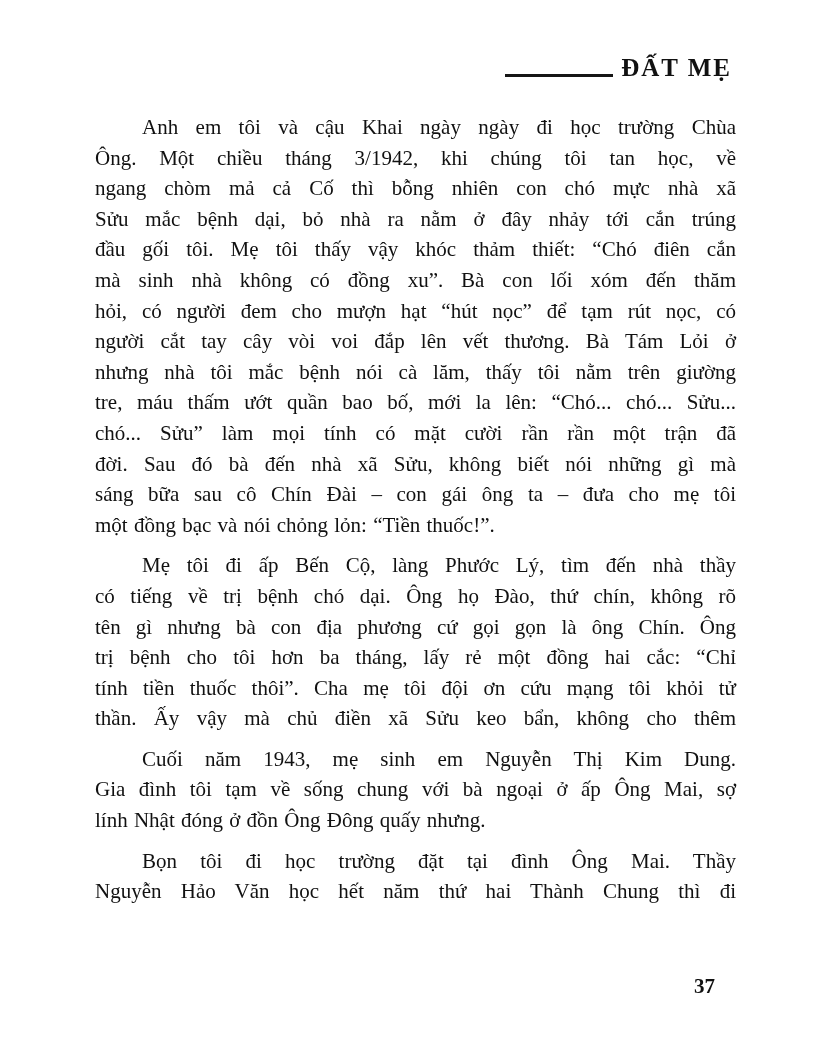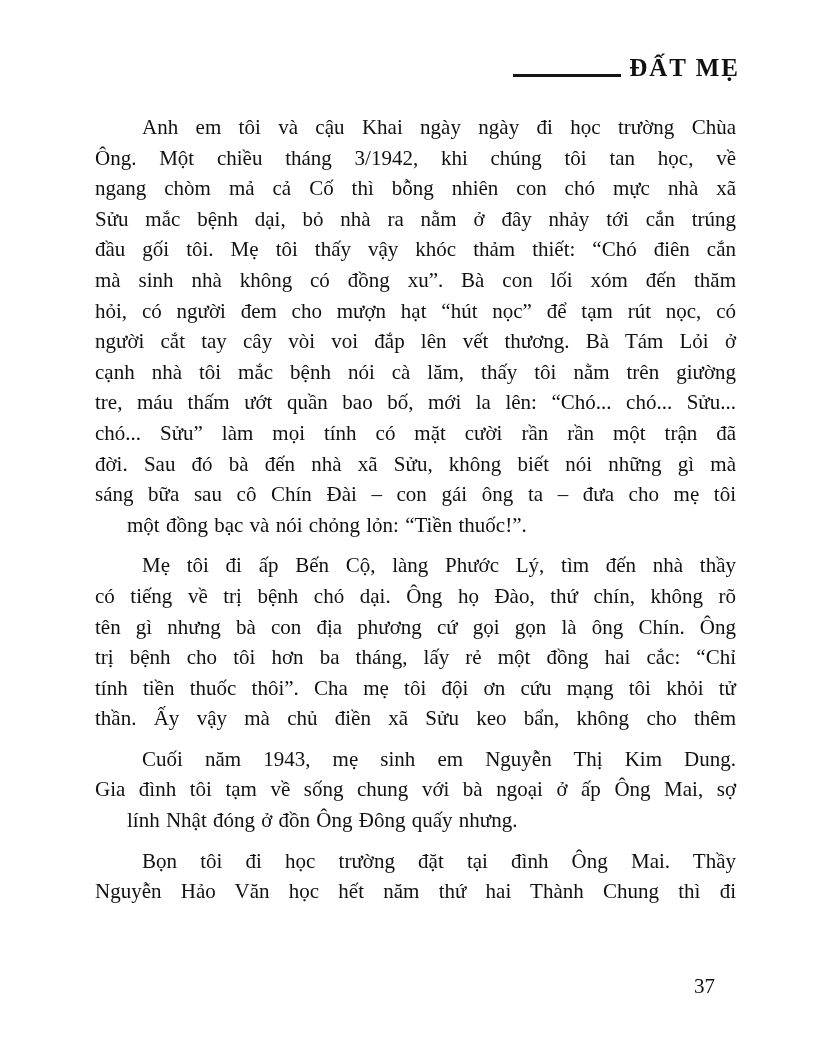--- a/index.html
+++ b/index.html
@@ -15,21 +15,21 @@
     margin: 0 auto;
     background: #ffffff;
     overflow: hidden;
     font-family: "Liberation Serif", "DejaVu Serif", serif;
     color: #111111;
   }
   
   .chapter-header {
     position: absolute;
     top: 54px;
-    right: 76px;
+    right: 84px;
     display: flex;
     align-items: flex-end;
     gap: 8px;
   }
   .header-rule {
     display: inline-block;
     width: 108px;
     height: 0;
     border-bottom: 3px solid #151515;
     margin-bottom: 5px;
@@ -51,28 +51,28 @@
   }
   .para { margin: 0; }
   .para + .para { margin-top: 10px; }
   .line {
     line-height: 30.6px;
     text-align: justify;
     text-align-last: justify;
     word-spacing: 1px;
   }
   .line.first { text-indent: 47px; }
-  .line.no-stretch { text-align-last: left; margin-left: 32px; }
+  .line.no-stretch { text-align-last: left; }
   
   .page-number {
     position: absolute;
     left: 694px;
     top: 974px;
     font-size: 21px;
-    font-weight: 400;
+    font-weight: 700;
   }
 </style>
 </head>
 <body>
 
 <div class="page">
 
   <div class="chapter-header">
     <span class="header-rule"></span>
     <span class="header-title">ĐẤT MẸ</span>
@@ -81,21 +81,21 @@
   <div class="page-body">
       <div class="para">
         <div class="line first">Anh em tôi và cậu Khai ngày ngày đi học trường Chùa</div>
         <div class="line">Ông. Một chiều tháng 3/1942, khi chúng tôi tan học, về</div>
         <div class="line">ngang chòm mả cả Cố thì bỗng nhiên con chó mực nhà xã</div>
         <div class="line">Sửu mắc bệnh dại, bỏ nhà ra nằm ở đây nhảy tới cắn trúng</div>
         <div class="line">đầu gối tôi. Mẹ tôi thấy vậy khóc thảm thiết: “Chó điên cắn</div>
         <div class="line">mà sinh nhà không có đồng xu”. Bà con lối xóm đến thăm</div>
         <div class="line">hỏi, có người đem cho mượn hạt “hút nọc” để tạm rút nọc, có</div>
         <div class="line">người cắt tay cây vòi voi đắp lên vết thương. Bà Tám Lỏi ở</div>
-        <div class="line">cạnh nhà tôi mắc bệnh nói cà lăm, thấy tôi nằm trên giường</div>
+        <div class="line">nhưng nhà tôi mắc bệnh nói cà lăm, thấy tôi nằm trên giường</div>
         <div class="line">tre, máu thấm ướt quần bao bố, mới la lên: “Chó... chó... Sửu...</div>
         <div class="line">chó... Sửu” làm mọi tính có mặt cười rần rần một trận đã</div>
         <div class="line">đời. Sau đó bà đến nhà xã Sửu, không biết nói những gì mà</div>
         <div class="line">sáng bữa sau cô Chín Đài – con gái ông ta – đưa cho mẹ tôi</div>
         <div class="line no-stretch">một đồng bạc và nói chỏng lỏn: “Tiền thuốc!”.</div>
       </div>
       <div class="para">
         <div class="line first">Mẹ tôi đi ấp Bến Cộ, làng Phước Lý, tìm đến nhà thầy</div>
         <div class="line">có tiếng về trị bệnh chó dại. Ông họ Đào, thứ chín, không rõ</div>
         <div class="line">tên gì nhưng bà con địa phương cứ gọi gọn là ông Chín. Ông</div>

